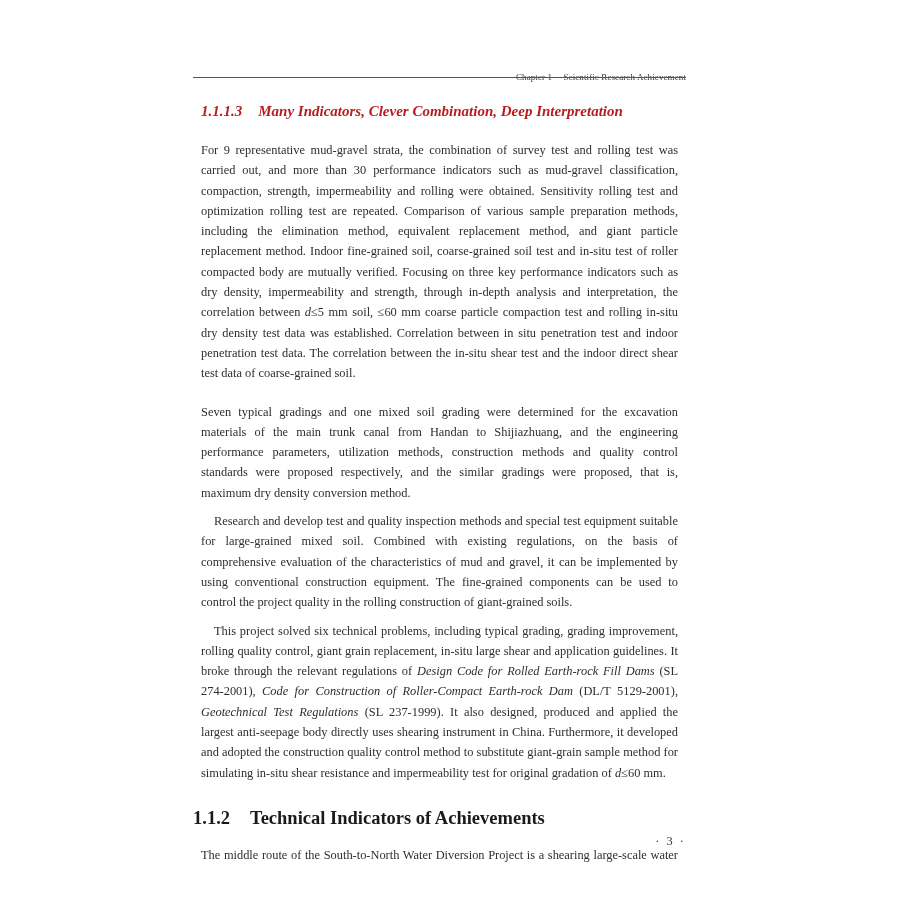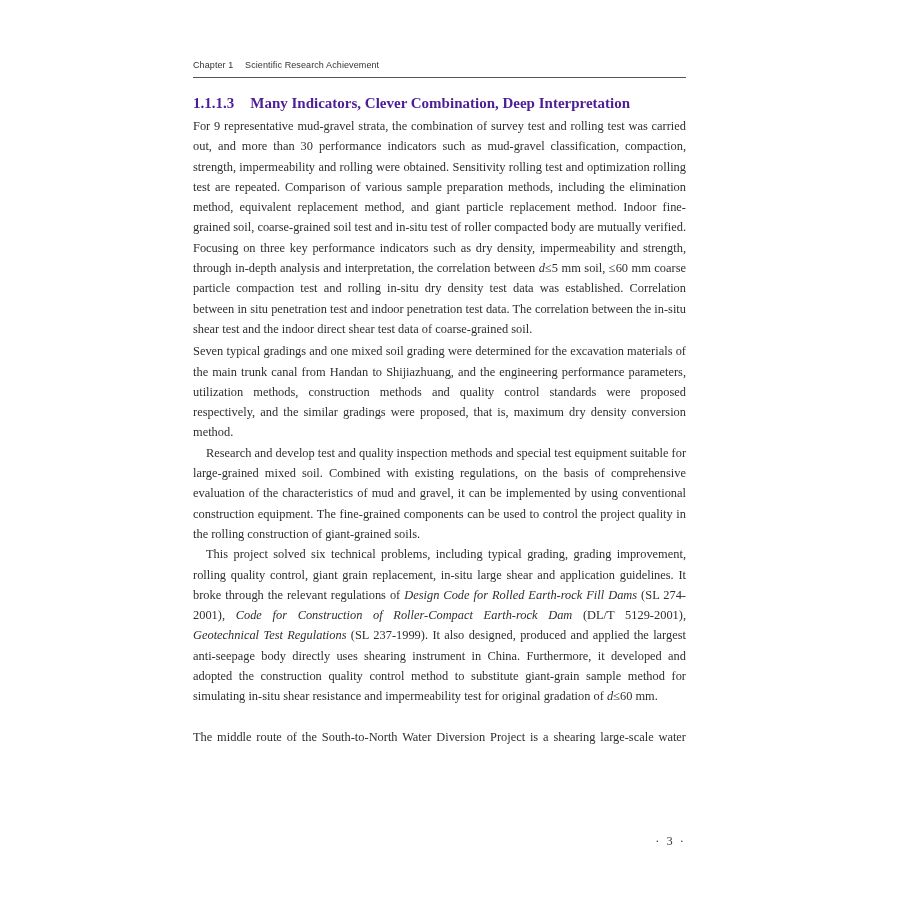--- a/index.html
+++ b/index.html
@@ -16,25 +16,25 @@
       color: #2a2a2a;
     }
     .page {
       position: absolute;
       left: 193px;
       top: 0;
       width: 493px;
     }
     .running-header {
       position: absolute;
-      top: 60px;
+      top: 72px;
       left: 0;
       width: 493px;
-      text-align: left;
-      font-family: Liberation Sans, sans-serif;
+      text-align: right;
+      font-family: Liberation Serif, serif;
       font-size: 9px;
       color: #333;
       letter-spacing: 0.1px;
     }
     .running-header .chap {
       margin-right: 9px;
     }
     .header-rule {
       position: absolute;
       top: 77px;
@@ -43,43 +43,44 @@
       height: 0;
       border-top: 1.3px solid #555;
     }
     .content {
       position: absolute;
       top: 92px;
       left: 0;
       width: 493px;
     }
     h3.subsec {
-      margin: 0;
+      margin: 8px;
       font-size: 15px;
       font-weight: bold;
       line-height: 22px;
-      color: #4c1d95;
+      color: #b91c1c;
       white-space: nowrap;
+      font-style: italic;
     }
     h3.subsec .num {
       margin-right: 16px;
     }
     h2.sec {
       margin: 0;
       font-size: 18.5px;
       font-weight: bold;
       line-height: 26px;
       color: #1a1a1a;
       white-space: nowrap;
     }
     h2.sec .num {
       margin-right: 20px;
     }
     p {
-      margin: 0;
+      margin: 8px;
       font-size: 12.4px;
       line-height: 20.3px;
       text-align: justify;
       color: #2e2e2e;
     }
     p.indent {
       text-indent: 13px;
     }
     em { font-style: italic; }
     .gap-s1 { height: 2px; }
@@ -114,18 +115,21 @@
     </h3>
     <div class="gap-s1"></div>
     <p><span>For 9 representative mud-gravel strata, the combination of survey test and rolling test was carried out, and more than 30 performance indicators such as mud-gravel classification, compaction, strength, impermeability and rolling were obtained. Sensitivity rolling test and optimization rolling test are repeated. Comparison of various sample preparation methods, including the elimination method, equivalent replacement method, and giant particle replacement method. Indoor fine-grained soil, coarse-grained soil test and in-situ test of roller compacted body are mutually verified. Focusing on three key performance indicators such as dry density, impermeability and strength, through in-depth analysis and interpretation, the correlation between </span><em>d</em><span>≤5 mm soil, ≤60 mm coarse particle compaction test and rolling in-situ dry density test data was established. Correlation between in situ penetration test and indoor penetration test data. The correlation between the in-situ shear test and the indoor direct shear test data of coarse-grained soil.</span></p>
 
     <div class="gap-s1"></div>
     <p>Seven typical gradings and one mixed soil grading were determined for the excavation materials of the main trunk canal from Handan to Shijiazhuang, and the engineering performance parameters, utilization methods, construction methods and quality control standards were proposed respectively, and the similar gradings were proposed, that is, maximum dry density conversion method.</p>
     <p class="indent">Research and develop test and quality inspection methods and special test equipment suitable for large-grained mixed soil. Combined with existing regulations, on the basis of comprehensive evaluation of the characteristics of mud and gravel, it can be implemented by using conventional construction equipment. The fine-grained components can be used to control the project quality in the rolling construction of giant-grained soils.</p>
     <p class="indent"><span>This project solved six technical problems, including typical grading, grading improvement, rolling quality control, giant grain replacement, in-situ large shear and application guidelines. It broke through the relevant regulations of </span><em>Design Code for Rolled Earth-rock Fill Dams</em><span> (SL 274-2001), </span><em>Code for Construction of Roller-Compact Earth-rock Dam</em><span> (DL/T 5129-2001), </span><em>Geotechnical Test Regulations</em><span> (SL 237-1999). It also designed, produced and applied the largest anti-seepage body directly uses shearing instrument in China. Furthermore, it developed and adopted the construction quality control method to substitute giant-grain sample method for simulating in-situ shear resistance and impermeability test for original gradation of </span><em>d</em><span>≤60 mm.</span></p>
 
     <div class="gap-sec"></div>
+    <h2 class="sec">
+      <span class="num">1.1.2</span><span>Technical Indicators of Achievements</span>
+    </h2>
     <div class="gap-after-sec"></div>
     <p style="text-align-last: justify;">The middle route of the South-to-North Water Diversion Project is a shearing large-scale water</p>
   </div>
 </div>
 
 <div class="page-number">· 3 ·</div>
 
 </body></html>

